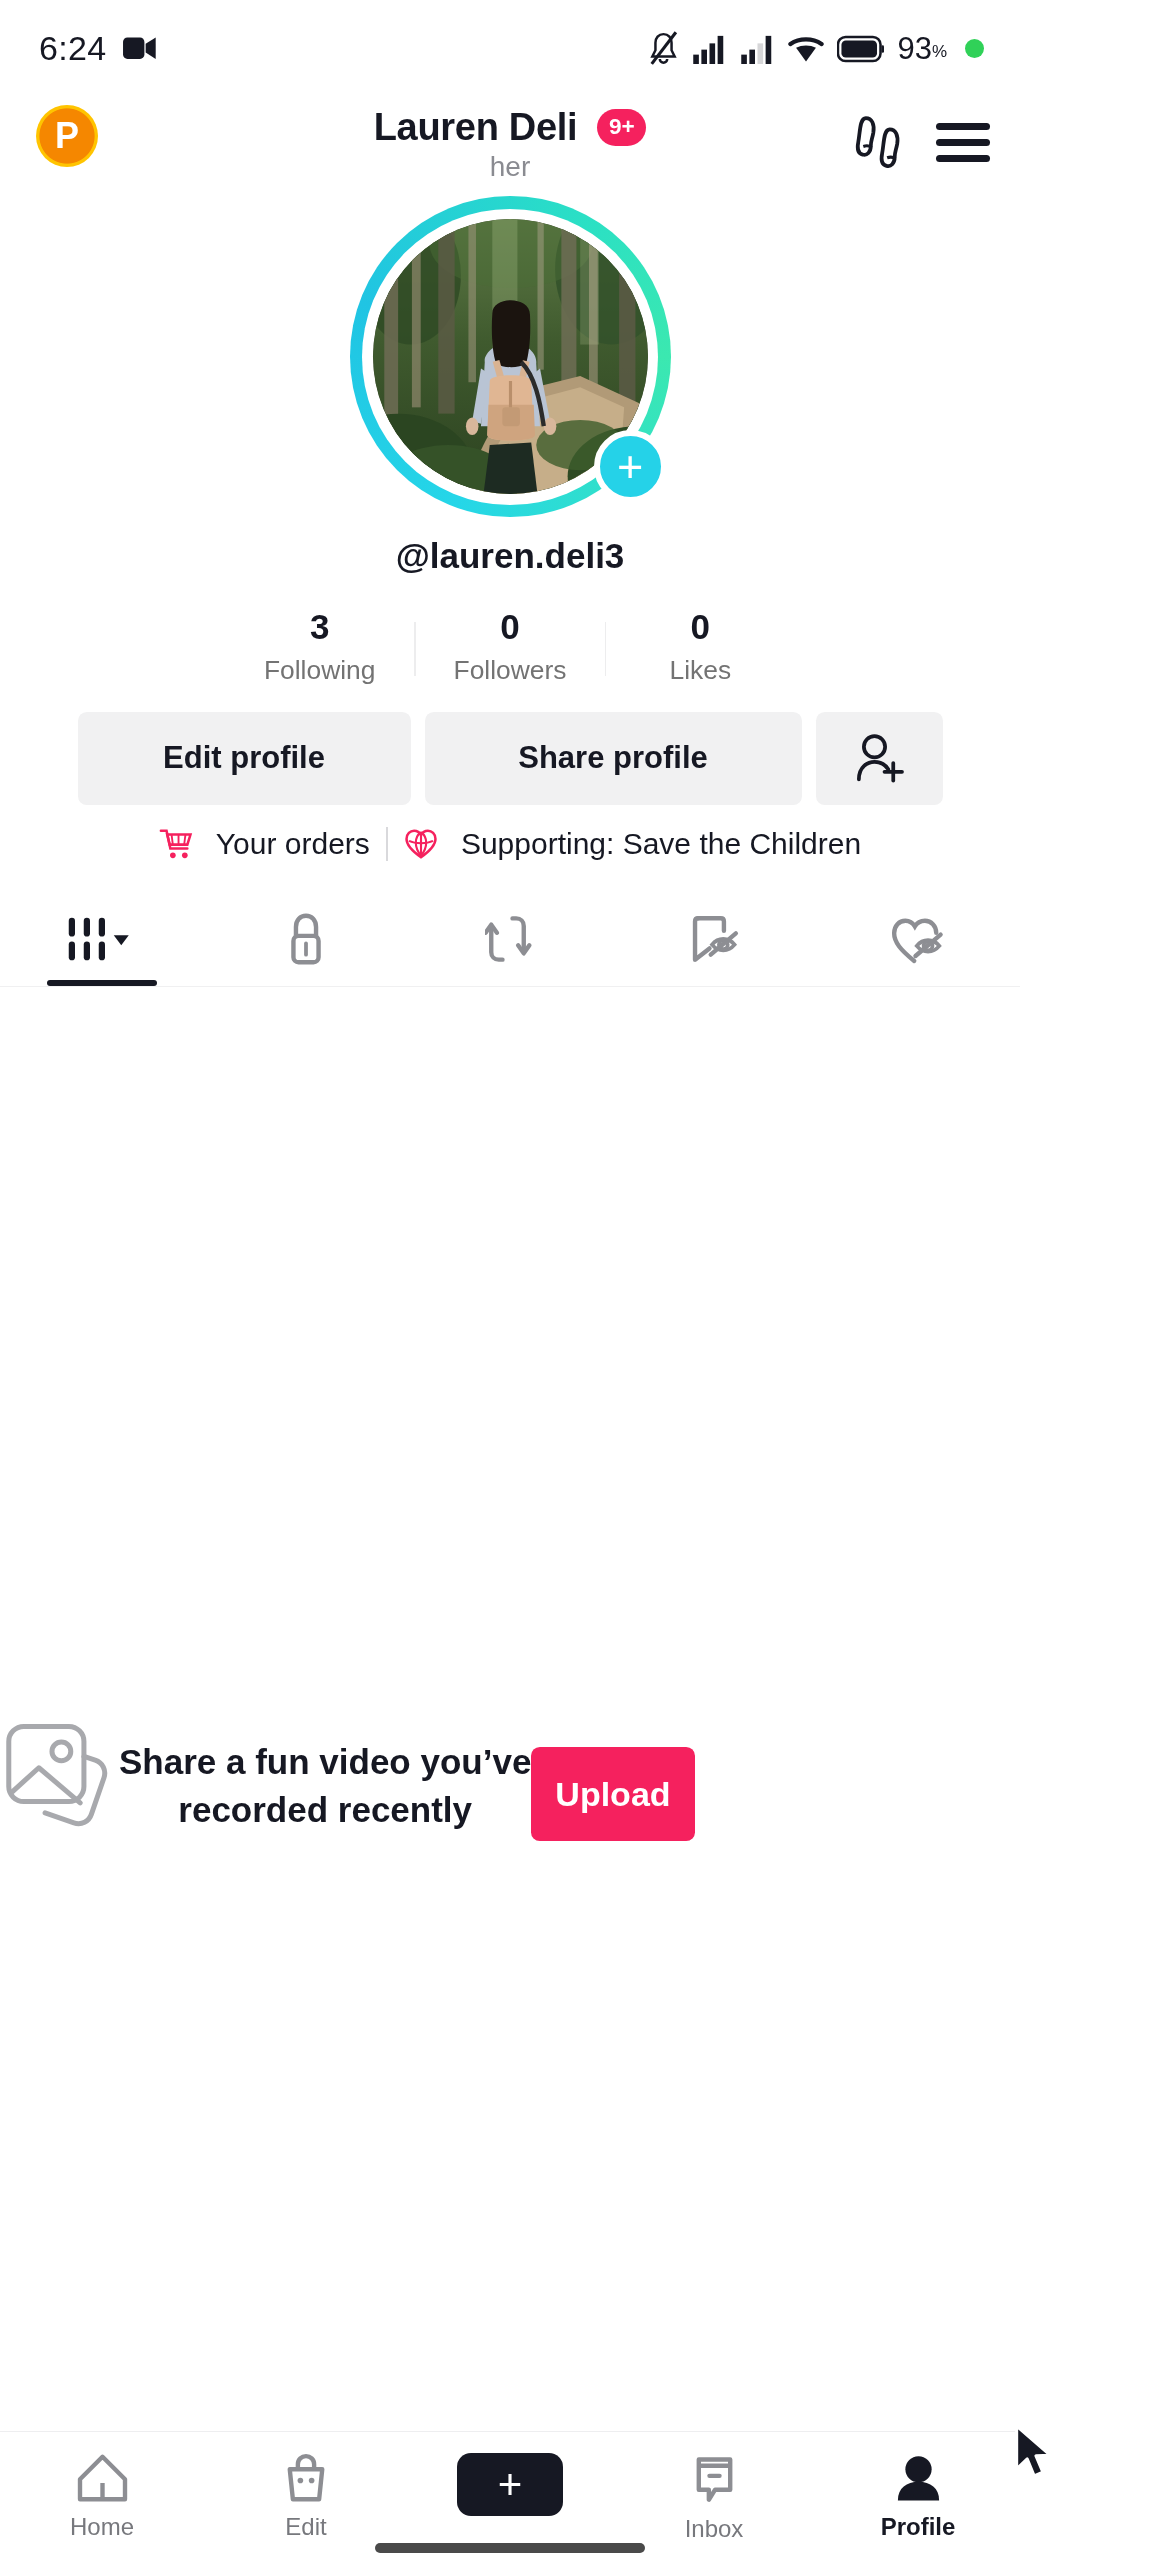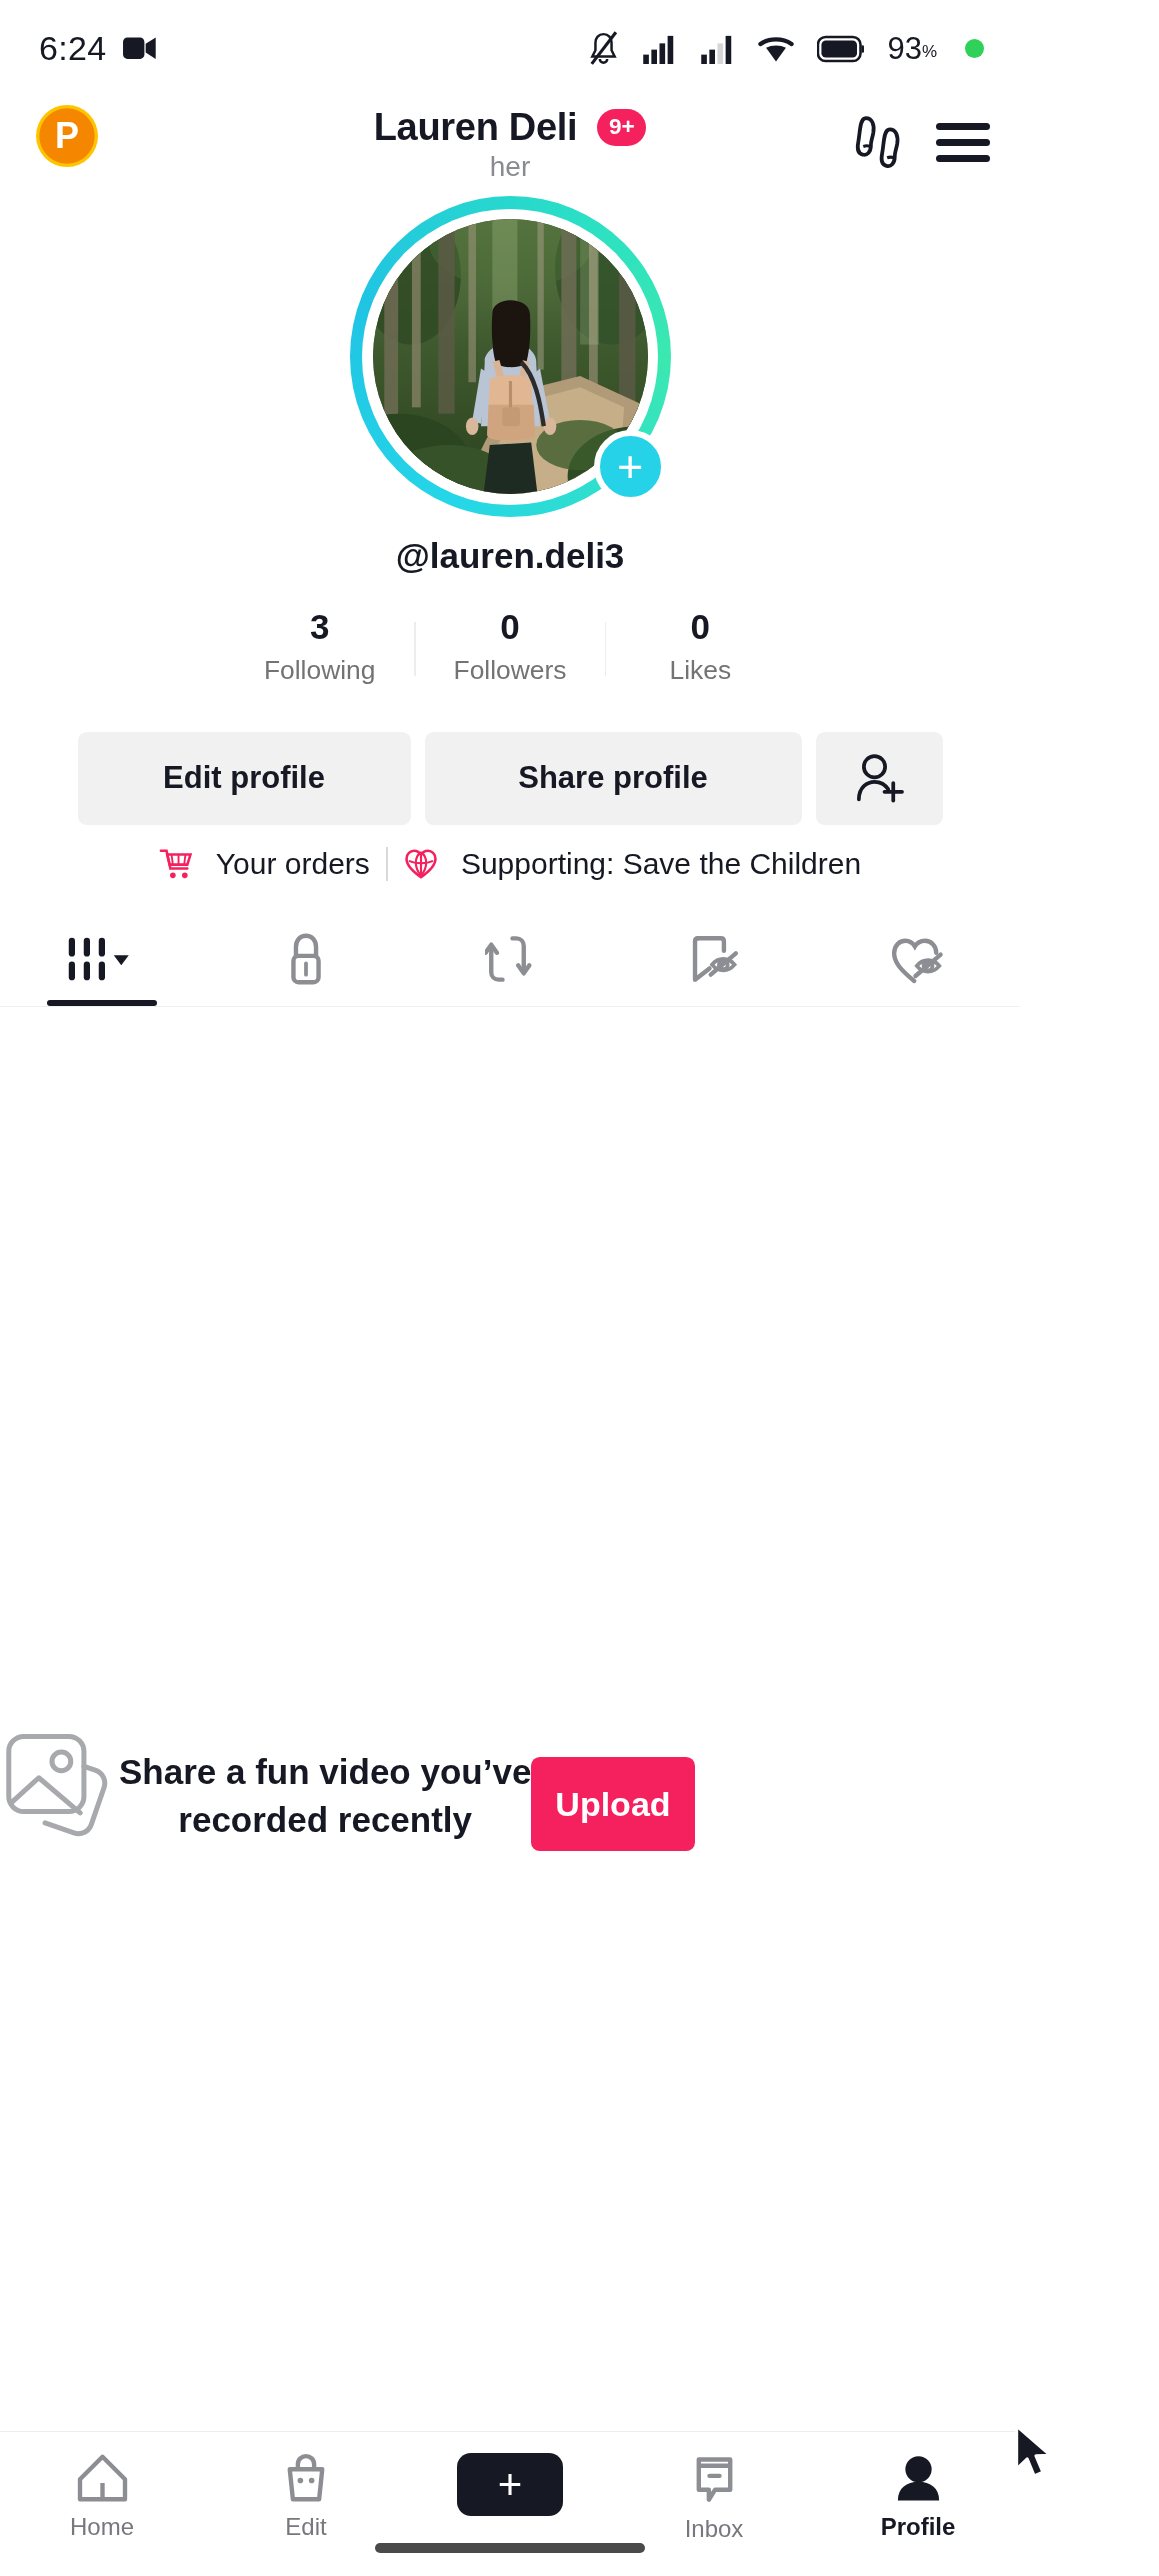--- a/index.html
+++ b/index.html
@@ -11,21 +11,21 @@
     -webkit-font-smoothing:antialiased;
     overflow:hidden;
   }
   .screen { position:relative; width:1020px; height:2576px; background:#fff; display:flex; flex-direction:column; }
 
   
   .statusbar { height:97px; display:flex; align-items:center; justify-content:space-between;
                padding:0 36px 0 39px; }
   .sb-left { display:flex; align-items:center; gap:16.4px; }
   .sb-time { font-size:34px; font-weight:400; letter-spacing:0.3px; color:#161823; }
-  .sb-right { display:flex; align-items:center; gap:23px; }
+  .sb-right { display:flex; align-items:center; gap:13px; }
   .sb-pct { font-size:31px; font-weight:500; letter-spacing:0px; }
   .sb-pct sup { font-size:17px; font-weight:400; vertical-align:baseline; position:relative; top:-1.3px;}
   .green-dot { width:19px; height:19px; border-radius:50%; background:#30d158; margin-left:5px; }
   .ico { display:inline-flex; align-items:center; justify-content:center; }
 
   
   .header { height:85px; display:flex; align-items:flex-start; justify-content:space-between;
             padding:7.5px 30px 0 36px; position:relative; }
   .coin { width:62px; height:62px; border-radius:50%;
           background:radial-gradient(circle at 50% 50%, #F58700 0%, #F58700 62%, #FFC400 64%, #FFC400 100%);
@@ -58,21 +58,21 @@
   .handle { text-align:center; font-size:35px; font-weight:600; margin-top:19px; color:#161823; }
 
   
   .stats { display:flex; justify-content:center; align-items:center; margin-top:33px; }
   .stat { width:189px; text-align:center; display:flex; flex-direction:column; gap:8.8px; }
   .stat-num { font-size:35px; font-weight:700; color:#161823; line-height:1.05; }
   .stat-lbl { font-size:26.4px; color:#737373; font-weight:400; }
   .stat-div { width:1.3px; height:54px; background:#ededee; margin-top:2.5px; }
 
   
-  .actions { display:flex; justify-content:center; align-items:center; gap:14px; margin-top:46px; }
+  .actions { display:flex; justify-content:center; align-items:center; gap:14px; margin-top:26px; }
   .btn { background:#f1f1f2; border-radius:8.8px; height:93px; display:flex; align-items:center;
          justify-content:center; font-size:31px; font-weight:600; color:#161823; }
   .btn-edit { width:333px; }
   .btn-share { width:377px; }
   .btn-icon { width:127px; }
 
   
   .bio { text-align:center; font-size:30px; margin-top:29px; color:#161823; }
   .links-row { display:flex; justify-content:center; align-items:center; gap:16.4px; margin-top:22.6px; }
   .link-item { display:flex; align-items:flex-start; gap:23px; font-size:30px; color:#161823; }

